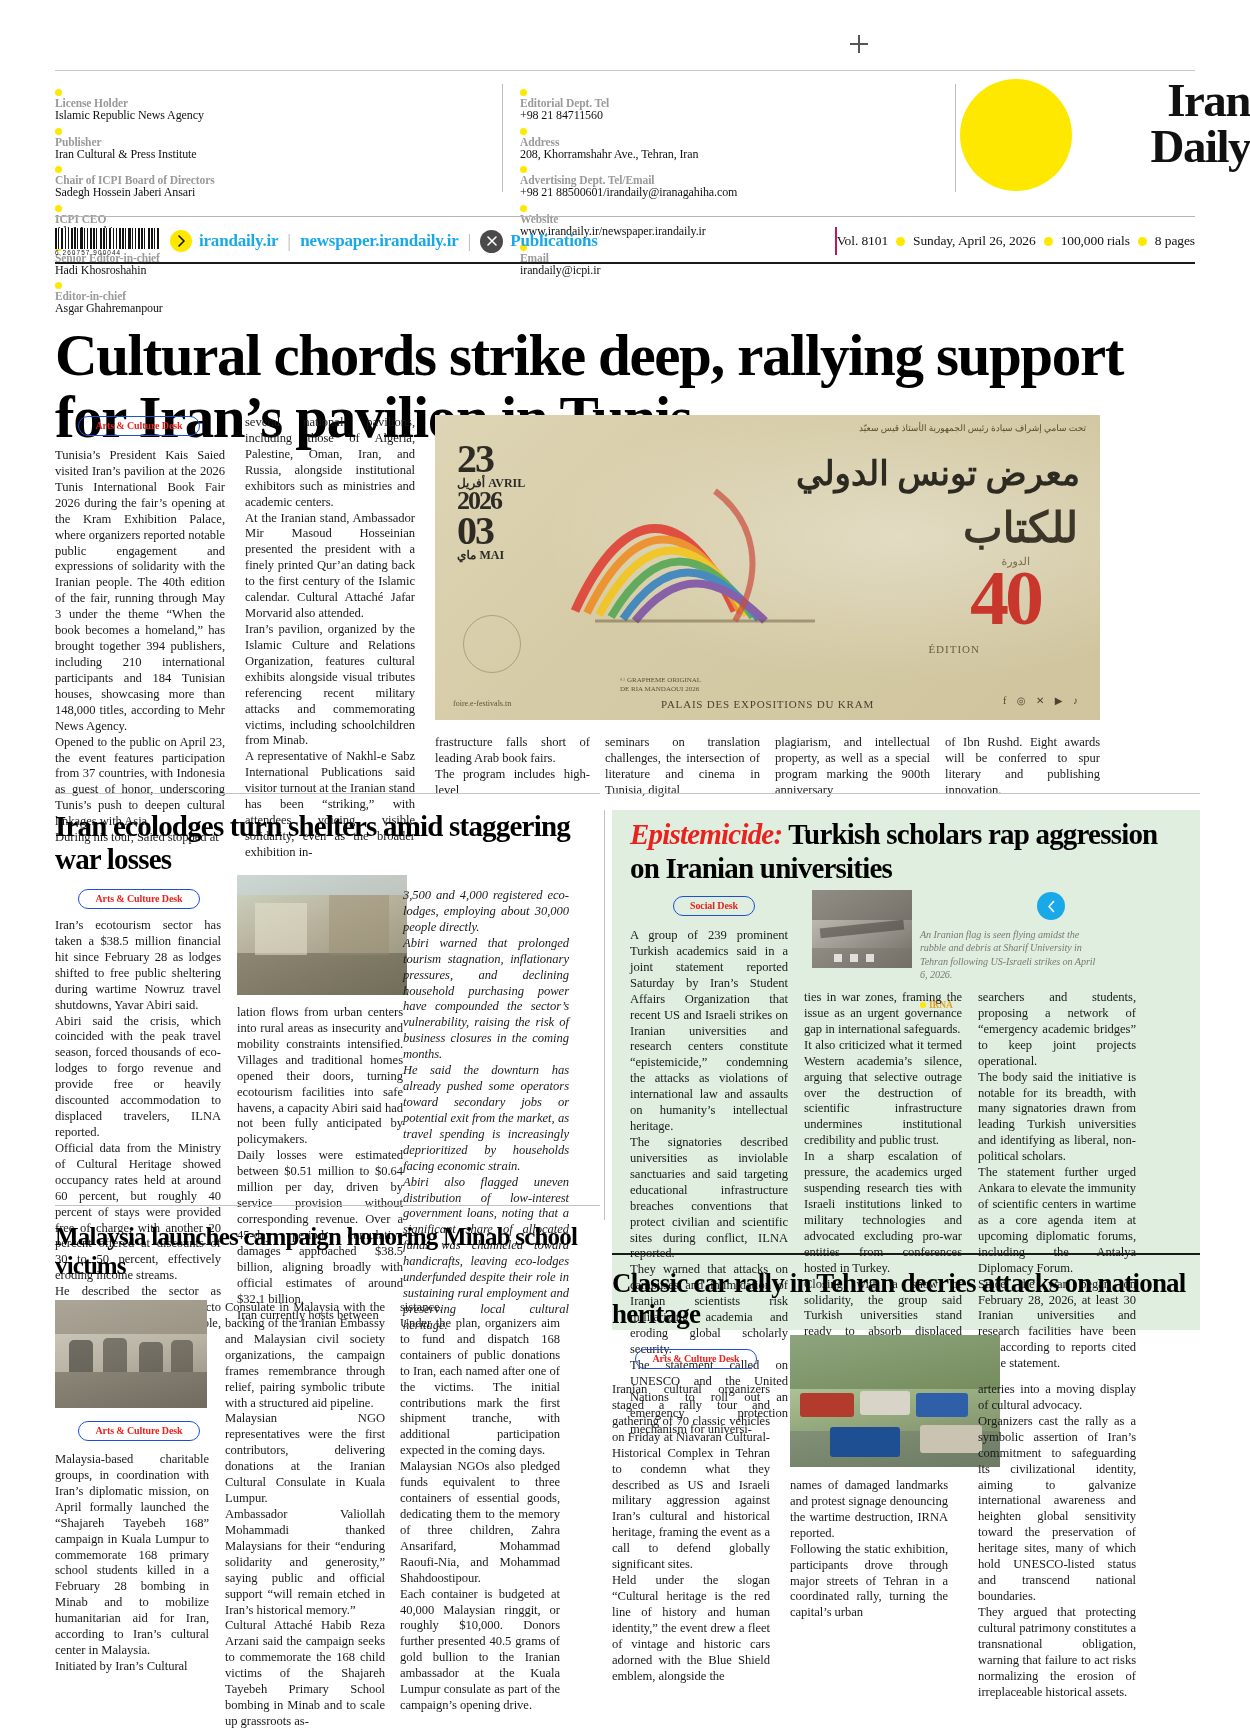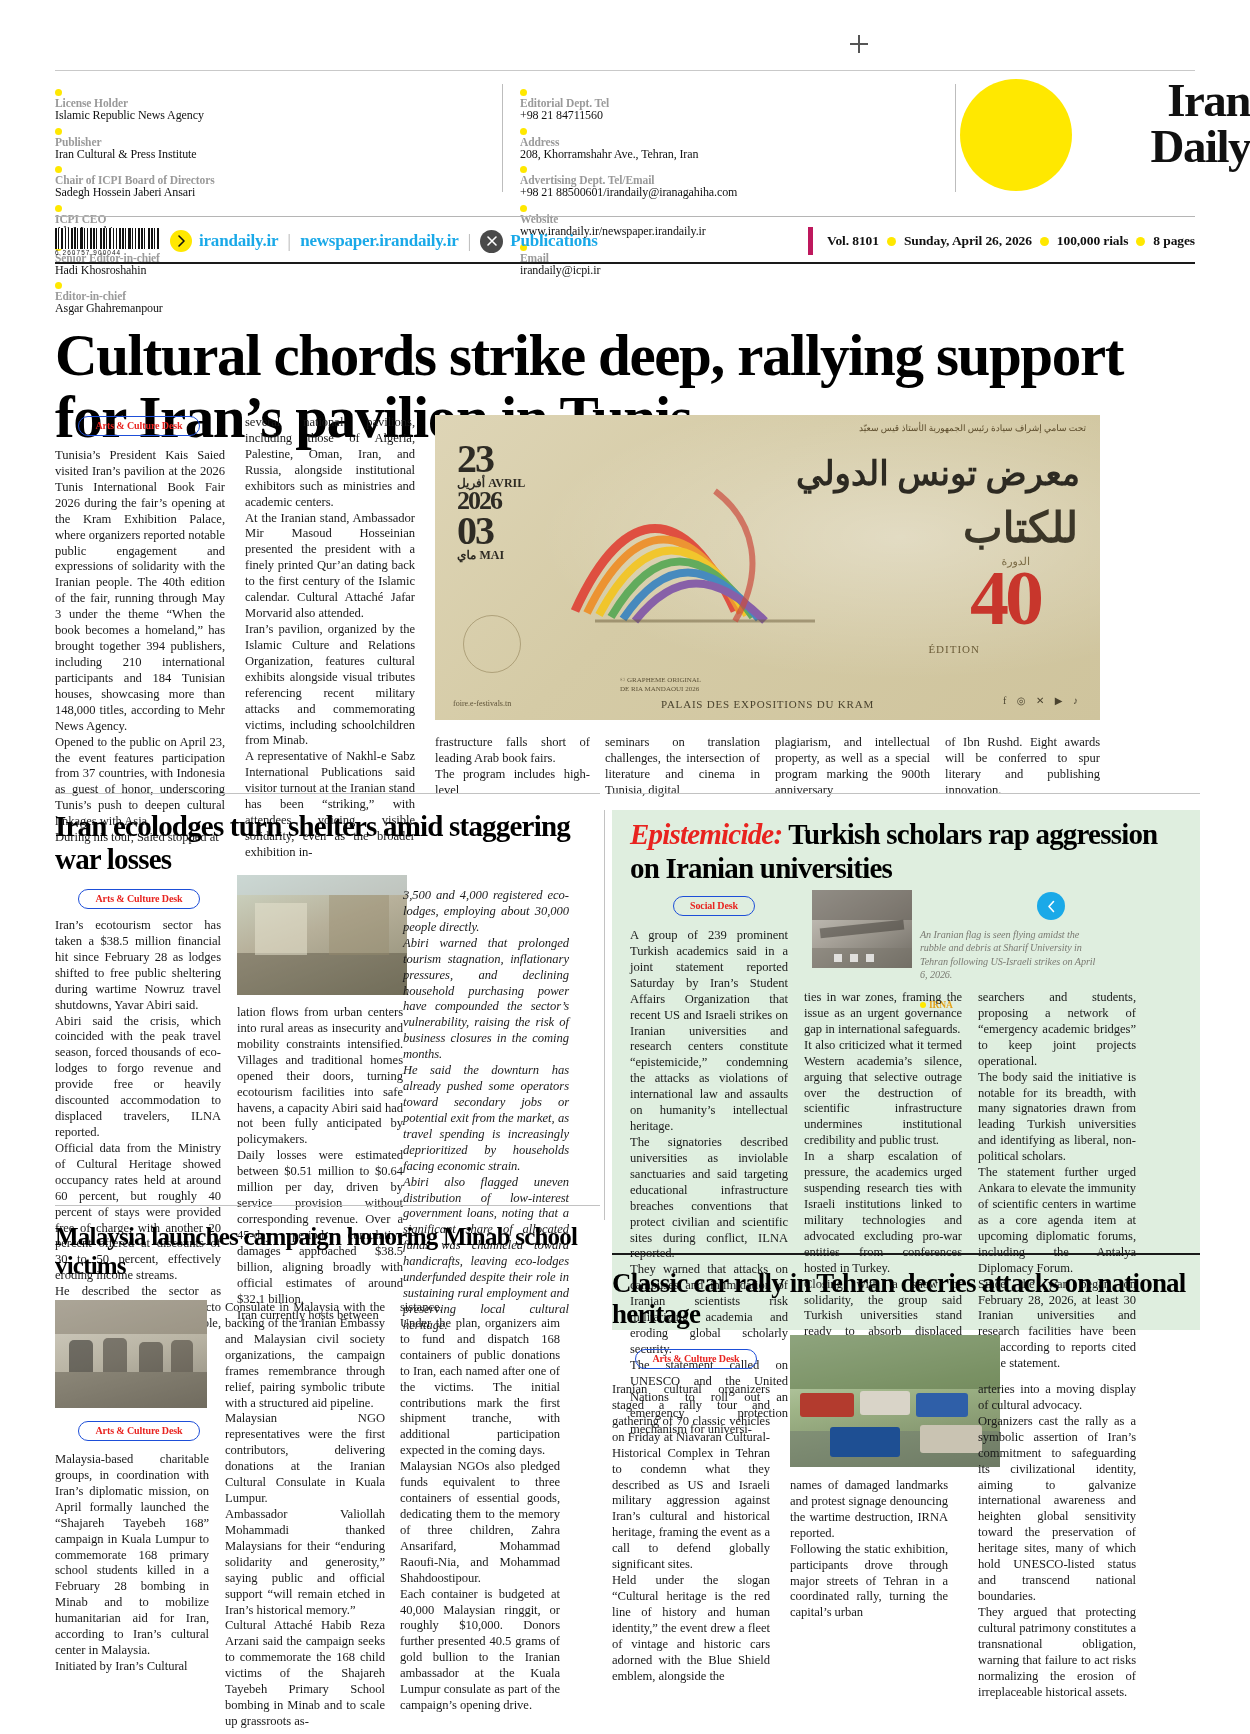--- a/index.html
+++ b/index.html
@@ -56,21 +56,21 @@
 
   .arrow-badge { width:22px; height:22px; border-radius:50%; background:#ffe800; display:flex;
                  align-items:center; justify-content:center; margin-right:7px; }
   .arrow-badge svg { display:block; }
   .link-cyan { color:#1aa9e8; font-weight:bold; font-size:17px; font-family:"Liberation Serif", serif; letter-spacing:-0.2px; }
   .pipe { color:#b9b9b9; margin:0 9px; font-size:19px; font-weight:normal; }
   .x-badge { width:23px; height:23px; border-radius:50%; background:#4a4a4a; display:flex;
              align-items:center; justify-content:center; margin-right:7px; }
 
   .infobar-right { margin-left:auto; display:flex; align-items:center; font-size:13.5px; color:#111;
-                   letter-spacing:-0.1px; padding-left:14px; border-left:5px solid #be185d; height:28px;font-weight:bold; }
+                   letter-spacing:-0.1px; border-left:2px solid #be185d; height:28px; }
   .infobar-right .sep { width:9px; height:9px; border-radius:50%; background:#ffe800; margin:0 8px; display:inline-block; }
 
   
   .main-headline { position:absolute; left:55px; top:284px; width:1145px;
                    font-family:"Liberation Serif", serif; font-weight:bold;
                    font-size:59px; line-height:1.06; letter-spacing:-1.4px; color:#000; }
 
   
   .col { position:absolute; font-size:12.6px; line-height:1.265; text-align:justify;
          color:#1a1a1a; letter-spacing:-0.05px; }

